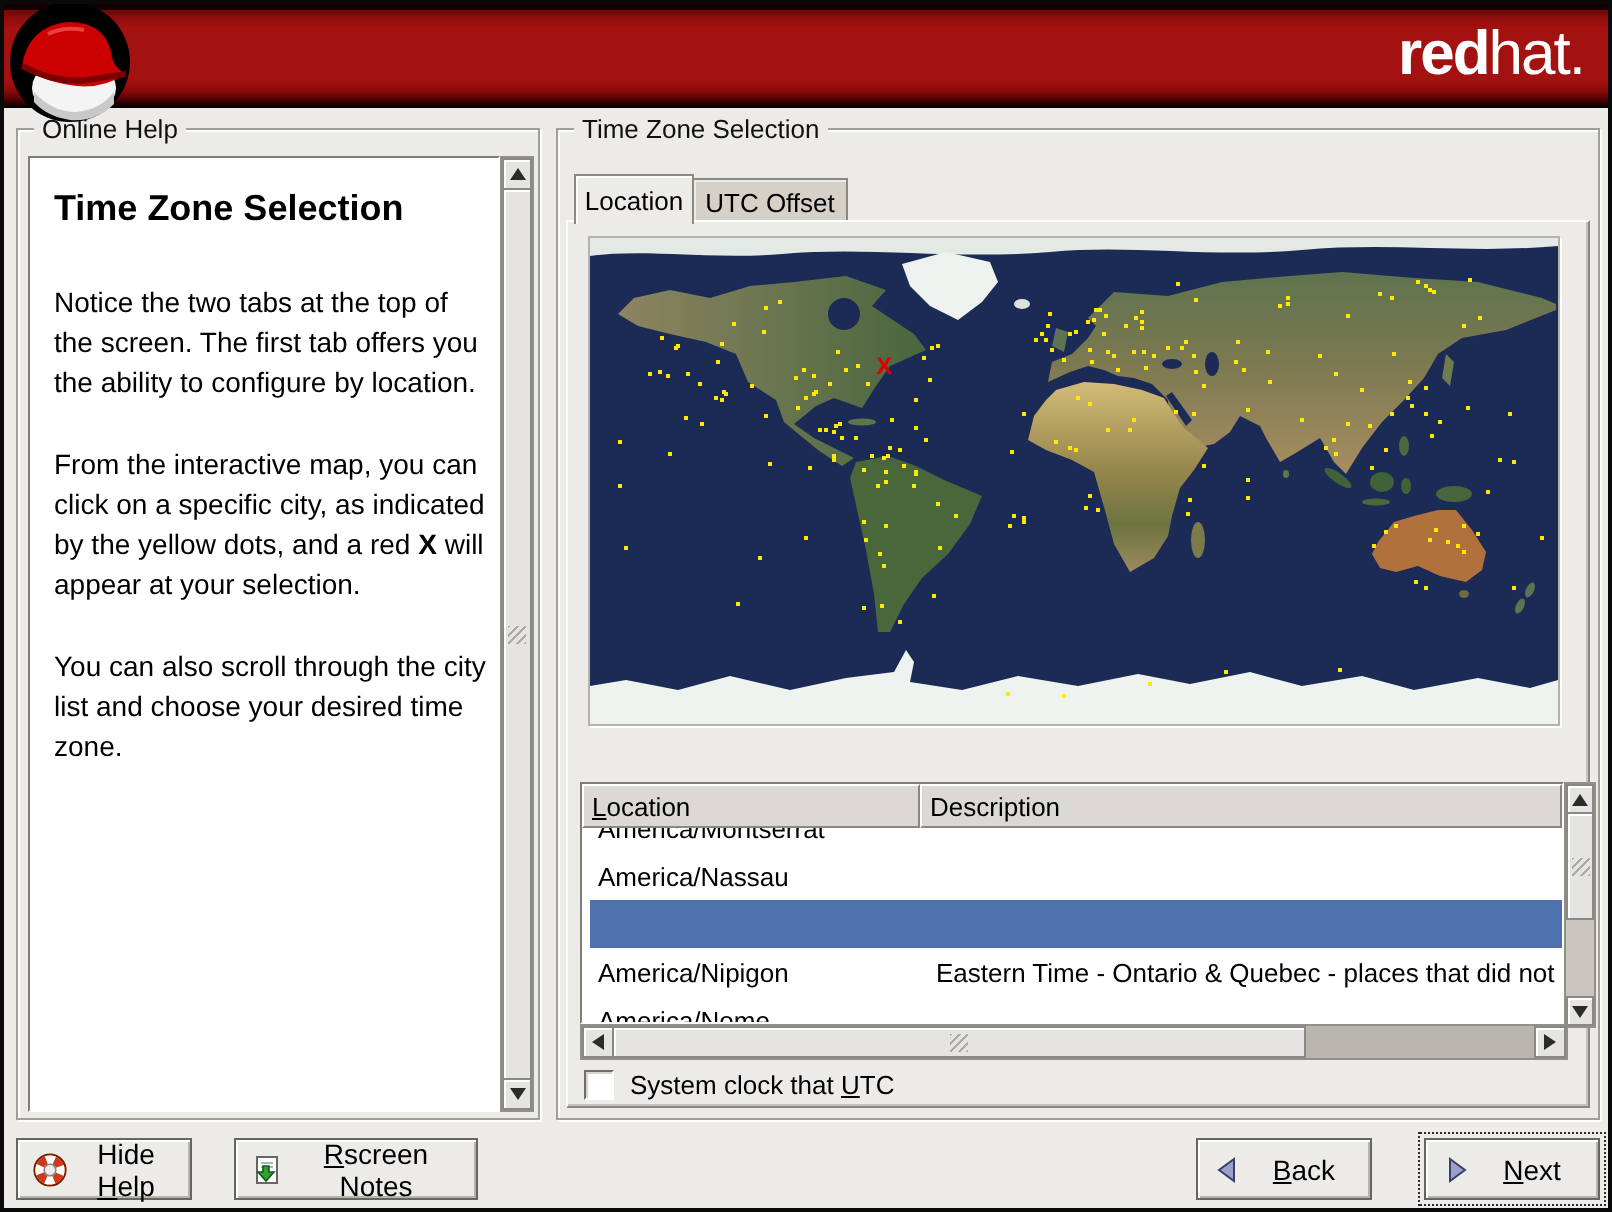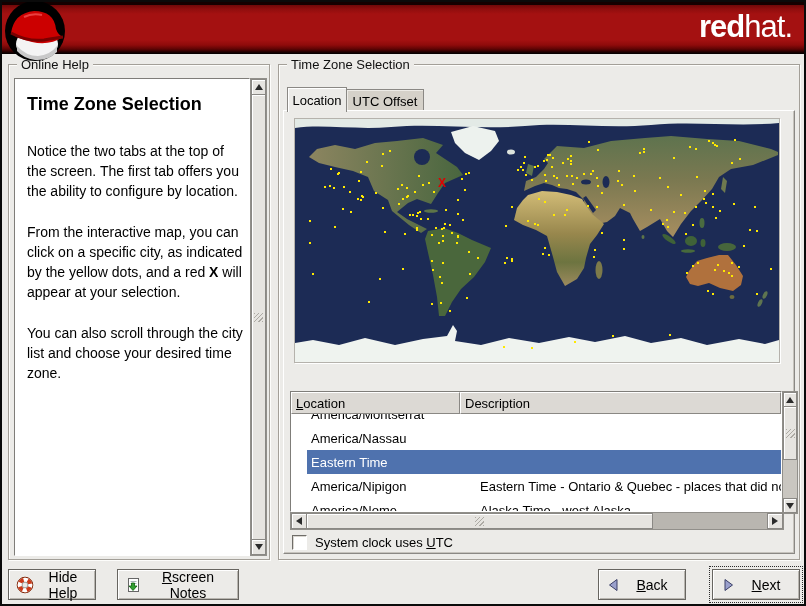--- a/index.html
+++ b/index.html
@@ -54,21 +54,21 @@
   .dot{position:absolute;width:2px;height:2px;background:#FFE900;}
   .redx{position:absolute;transform:translate(-50%,-50%);color:#E00000;font-weight:700;font-size:12px;line-height:1;}
 
   
   .tz-table{position:absolute;left:6px;top:280px;width:490px;border:1px solid #7F7D79;border-right-color:#fff;border-bottom-color:#fff;background:#fff;}
   .thead{display:flex;height:22px;background:#DCD9D4;}
   .th{box-sizing:border-box;border:1px solid #8A8884;border-top-color:#fff;border-left-color:#fff;font-size:13px;color:#000;padding:2px 4px;display:flex;align-items:center;}
   .th.c1{width:169px;}
   .th.c2{width:321px;}
   .tviewport{height:97px;overflow:hidden;position:relative;background:#fff;}
-  .tlist{position:absolute;left:16px;top:-12px;width:100%;}
+  .tlist{position:absolute;left:4px;top:-12px;width:100%;}
   .trow{display:flex;height:24px;font-size:13px;color:#000;align-items:center;}
   .trow .td{box-sizing:border-box;padding:0 4px;white-space:nowrap;overflow:hidden;}
   .trow .td.c1{width:169px;}
   .trow .td.c2{width:321px;}
   .trow.selected{background:#4F72AE;color:#fff;}
 
   .tz-vsb{left:498px;top:280px;width:14px;height:121px;}
   .tz-vsb .up{left:0;top:0;width:12px;height:13px;}
   .tz-vsb .down{left:0;bottom:0;width:12px;height:13px;}
   .tz-vsb .thumb{left:0;top:14px;width:12px;height:52px;}
@@ -419,29 +419,27 @@
           <div class="tlist">
             <div class="trow">
               <div class="td c1">America/Montserrat</div>
               <div class="td c2"></div>
             </div>
             <div class="trow">
               <div class="td c1">America/Nassau</div>
               <div class="td c2"></div>
             </div>
             <div class="trow selected">
-              <div class="td c2">Eastern Time</div>
             </div>
             <div class="trow">
               <div class="td c1">America/Nipigon</div>
               <div class="td c2">Eastern Time - Ontario &amp; Quebec - places that did not observe DST 1967-1973</div>
             </div>
             <div class="trow">
               <div class="td c1">America/Nome</div>
-              <div class="td c2">Alaska Time - west Alaska</div>
             </div>
           </div>
         </div>
       </div>
 
       <div class="sb tz-vsb">
         <div class="sb-btn up">
             <i class="tri-up"></i>
           </div>
         <div class="sb-thumb thumb">
@@ -459,21 +457,21 @@
         <div class="sb-thumb thumb">
             <i class="grip"></i>
           </div>
         <div class="sb-btn right">
             <i class="tri-right"></i>
           </div>
       </div>
 
       <div class="utc-row">
         <span class="checkbox"></span>
-        <span class="lbl"><span>System clock uses </span><span class="key">U</span><span>TC</span></span>
+        <span class="lbl"><span>System clock that </span><span class="key">U</span><span>TC</span></span>
       </div>
 
     </div>
   </div>
 
   <div class="btn btn-hidehelp">
     <span class="ic">
       <svg width="18" height="18" viewBox="0 0 18 18">
         <circle cx="9" cy="9" r="7.8" fill="#E8E6E2" stroke="#7A1F00" stroke-width="1"></circle>
         <circle cx="9" cy="9" r="5.2" fill="none" stroke="#CB3A1A" stroke-width="4.2"></circle>

